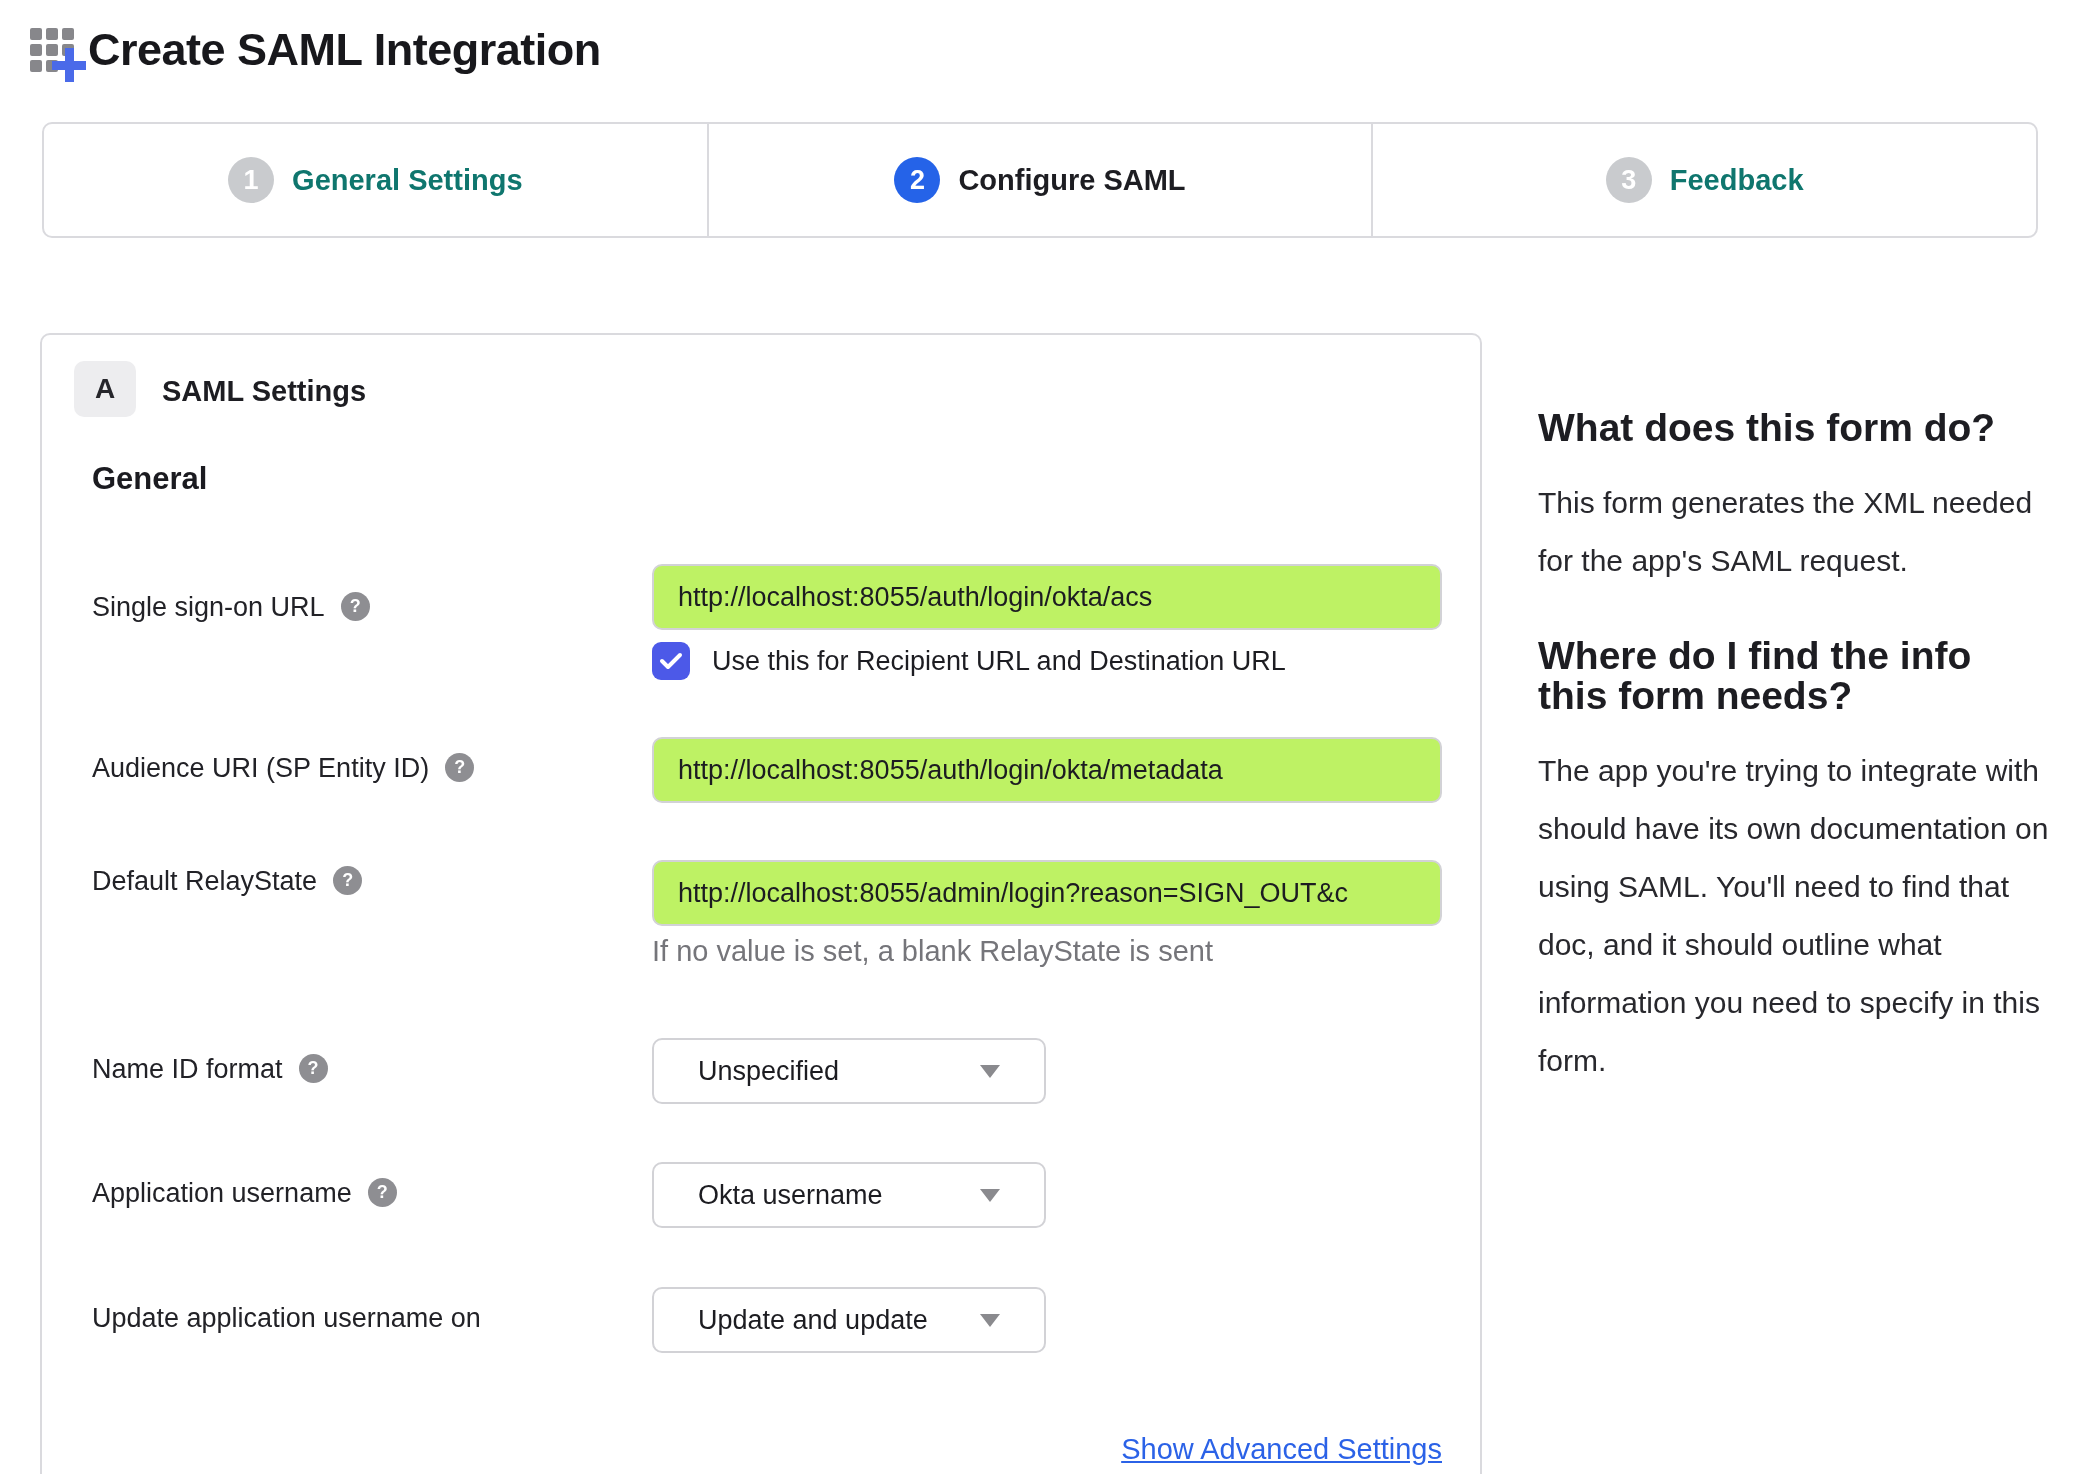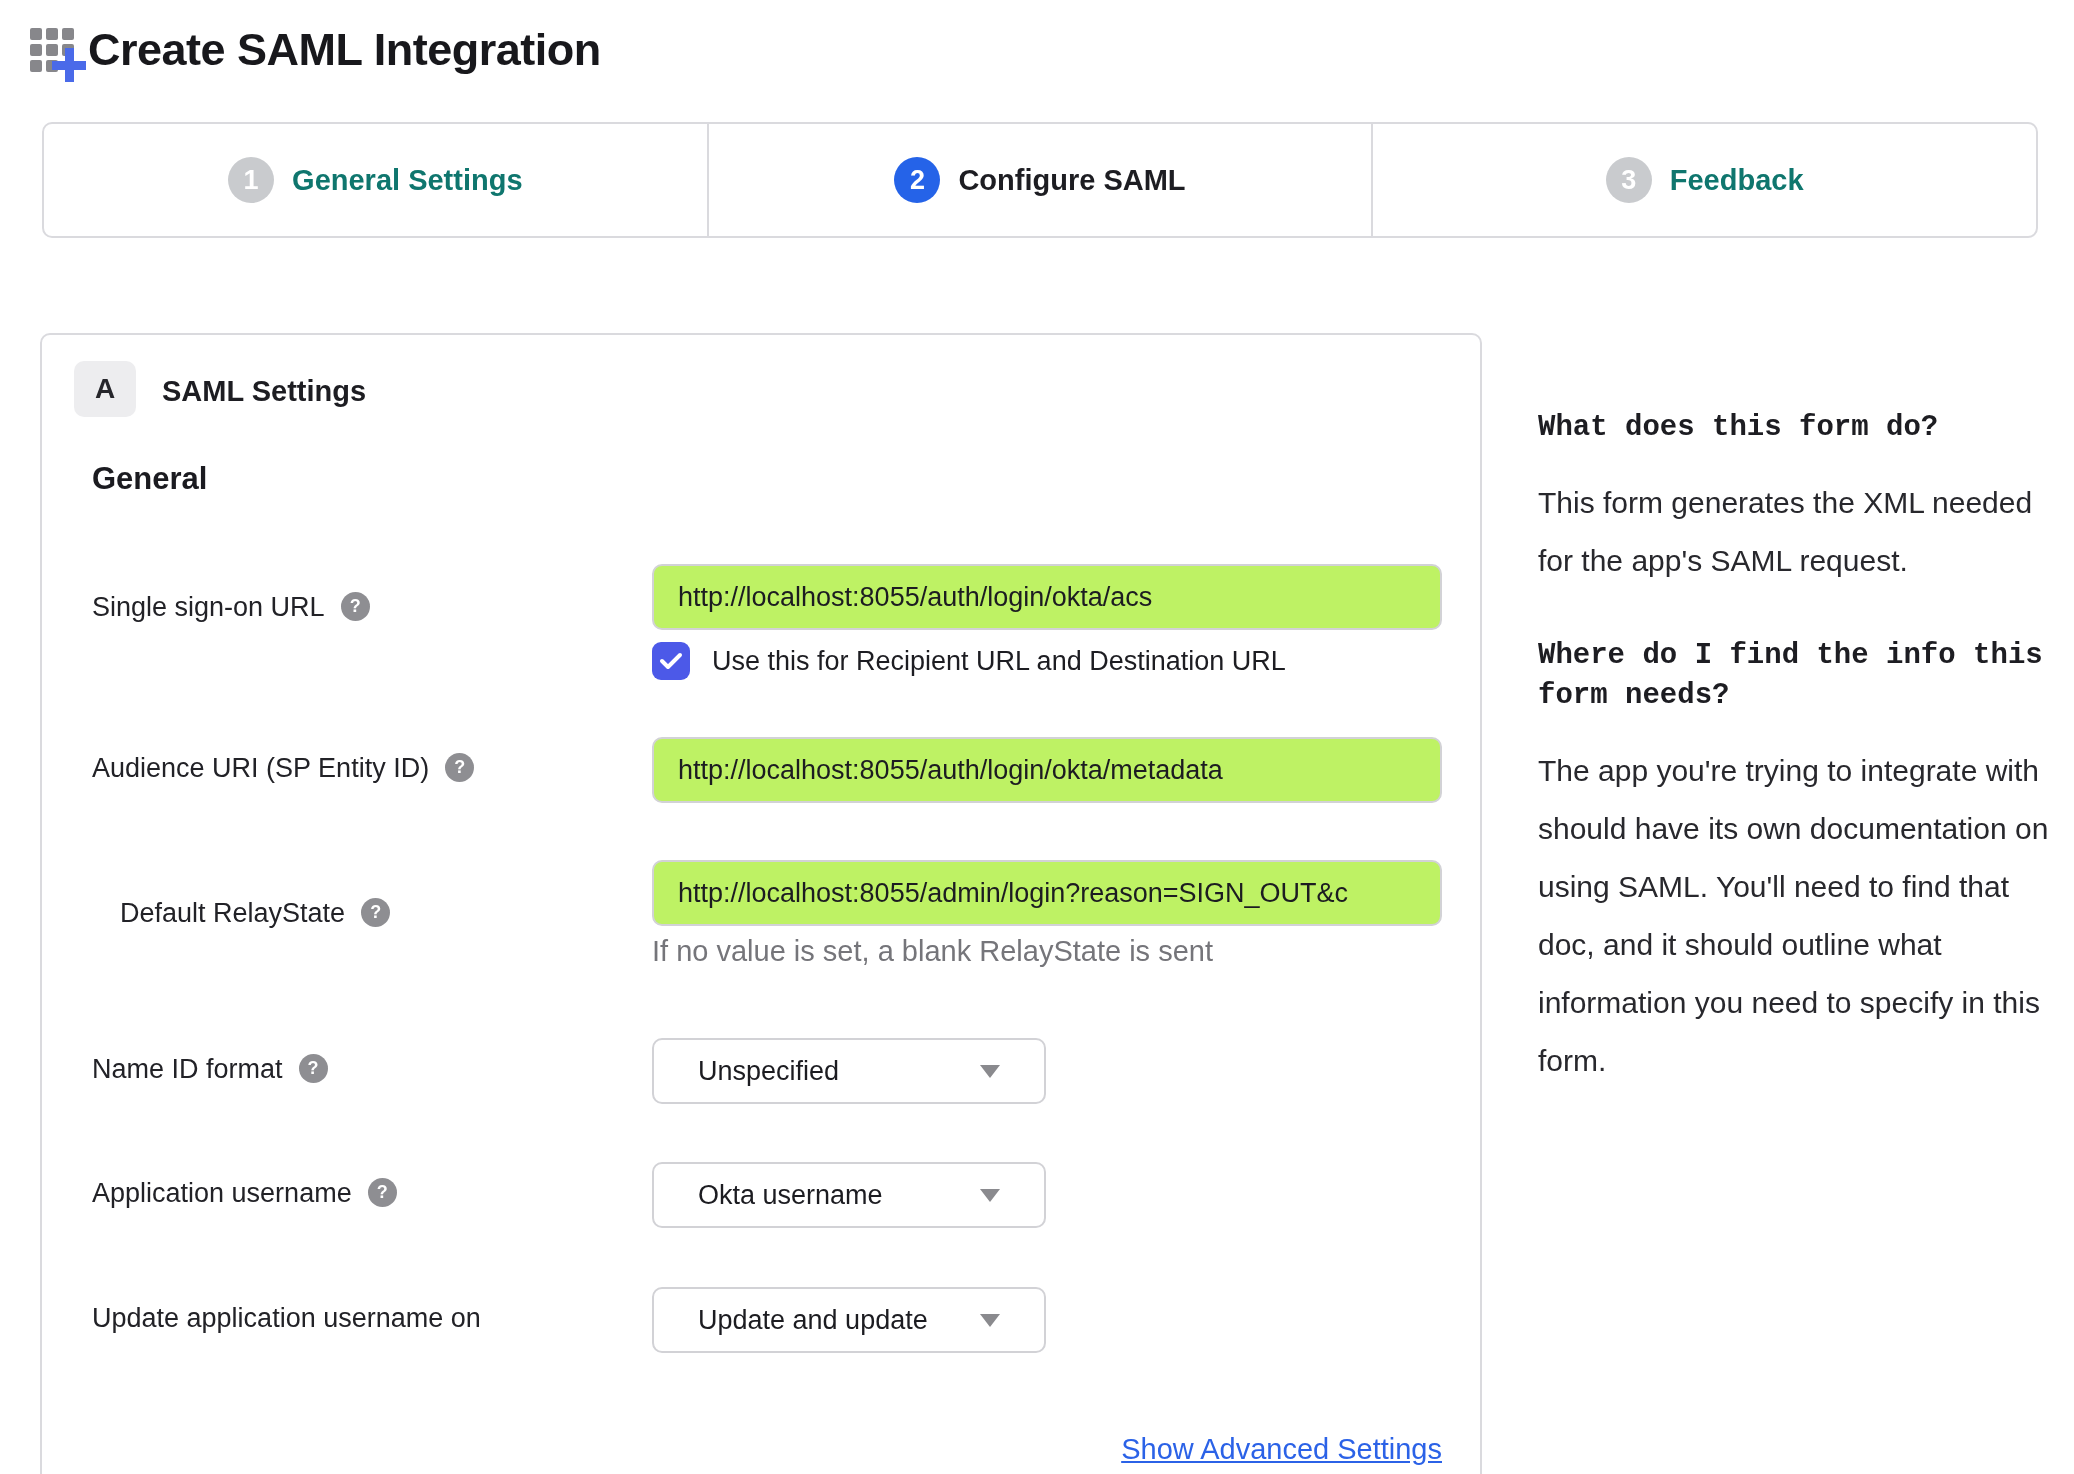--- a/index.html
+++ b/index.html
@@ -64,21 +64,21 @@
     border-radius:10px; background:#fff; display:flex; align-items:center; justify-content:space-between;
     padding:0 44px; font-size:27px; color:#1c1c21; cursor:pointer; }
   .select .arrow { width:0; height:0; border-left:10px solid transparent;
     border-right:10px solid transparent; border-top:13px solid #8a8a8e; }
 
   .advanced-link { position:absolute; left:610px; width:790px; text-align:right;
     font-size:29px; color:#2b62e7; cursor:pointer;text-decoration:underline; }
 
   
   .sidebar { position:absolute; left:1538px; top:408px; width:512px; }
-  .sidebar h3 { font-size:29px; font-weight:bold; color:#1d1d22; line-height:40px;font-family:Liberation Mono, monospace; }
+  .sidebar h3 { font-size:39px; font-weight:bold; color:#1d1d22; line-height:40px; }
   .sidebar p { font-size:30px; color:#28282d; line-height:58px; margin-top:26px; }
   .sidebar .q2 { margin-top:46px; }
 </style>
 </head>
 <body>
 
 <div class="page">
 
   <div class="header">
     <div class="app-icon">
@@ -130,21 +130,21 @@
         </svg>
       </span>
       <span class="checkbox-label">Use this for Recipient URL and Destination URL</span>
     </div>
 
     <div class="field-label" style="top:418px;">
       <span>Audience URI (SP Entity ID)</span><span class="help-icon">?</span>
     </div>
     <input class="text-input" style="top: 402px;" type="text" value="http://localhost:8055/auth/login/okta/metadata">
 
-    <div class="field-label" style="top:563px;margin-left:28px;">
+    <div class="field-label" style="top:531px;">
       <span>Default RelayState</span><span class="help-icon">?</span>
     </div>
     <input class="text-input" style="top: 525px; border-radius: 10px;" type="text" value="http://localhost:8055/admin/login?reason=SIGN_OUT&amp;c">
     <div class="hint" style="top:600px;">If no value is set, a blank RelayState is sent</div>
 
     <div class="field-label" style="top:719px;">
       <span>Name ID format</span><span class="help-icon">?</span>
     </div>
     <div class="select" style="top:703px;">
       <span>Unspecified</span>

